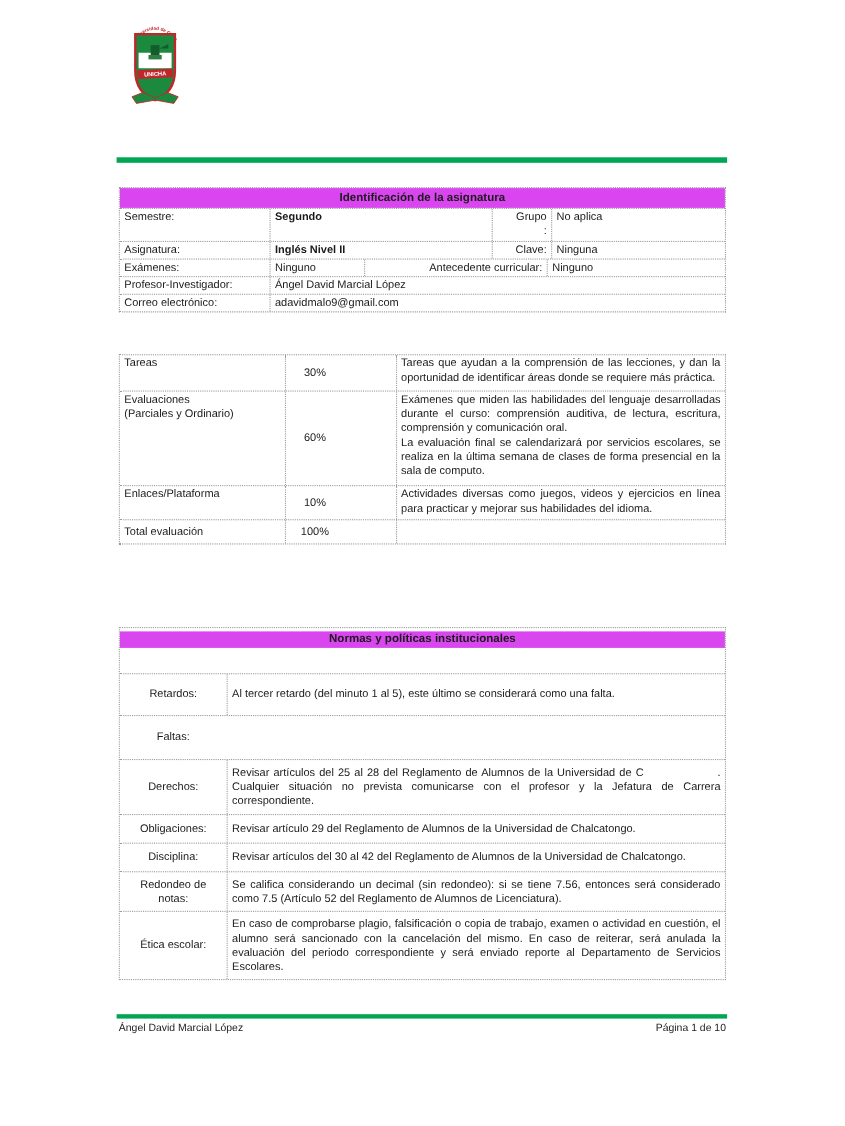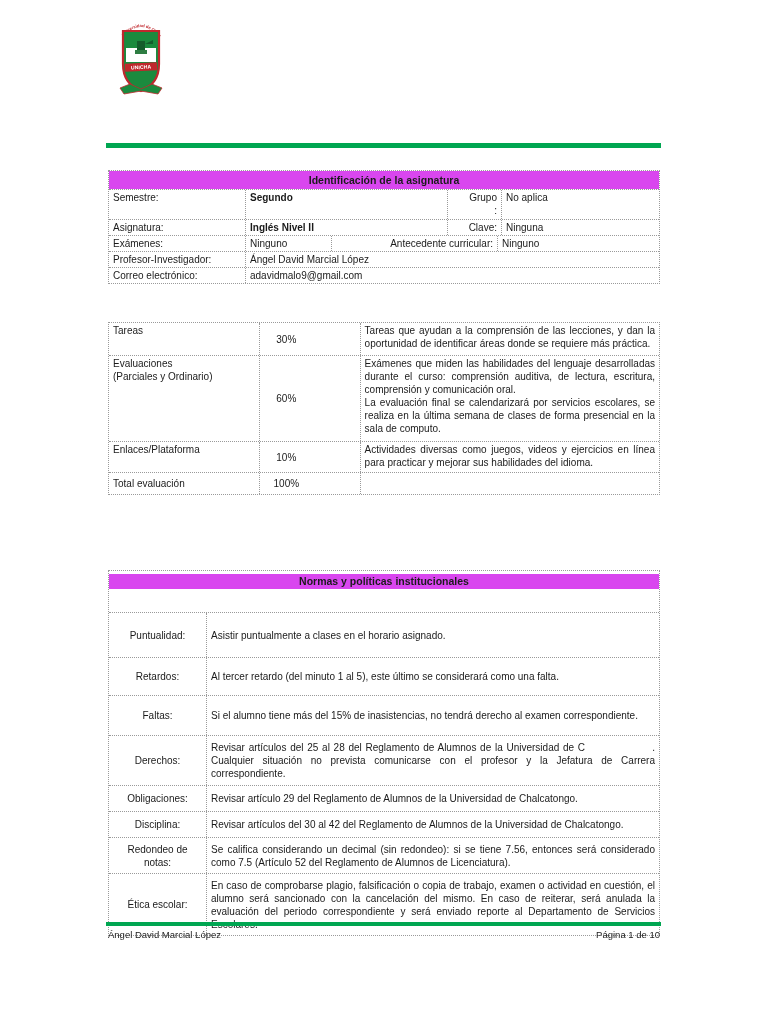--- a/index.html
+++ b/index.html
@@ -156,37 +156,28 @@
       <div class="tcell c-e1 vmid">Total evaluación</div>
       <div class="tcell c-e2 pct">100%</div>
       <div class="tcell c-e3"></div>
     </div>
   </div>
 
   <div class="doc-table t3">
     <div class="trow h">
       <div class="tcell thead">Normas y políticas institucionales</div>
     </div>
-    <div class="trow n-row rn-punt">
-      <div class="tcell c-n1">Puntualidad:</div>
-      <div class="tcell c-n2">
-          <span class="just">Asistir puntualmente a clases en el horario asignado.</span>
-        </div>
-    </div>
     <div class="trow n-row rn-ret">
       <div class="tcell c-n1">Retardos:</div>
       <div class="tcell c-n2">
           <span class="just">Al tercer retardo (del minuto 1 al 5), este último se considerará como una falta.</span>
         </div>
     </div>
     <div class="trow n-row rn-fal">
       <div class="tcell c-n1">Faltas:</div>
-      <div class="tcell c-n2">
-          <span class="just">Si el alumno tiene más del 15% de inasistencias, no tendrá derecho al examen correspondiente.</span>
-        </div>
     </div>
     <div class="trow n-row rn-der">
       <div class="tcell c-n1">Derechos:</div>
       <div class="tcell c-n2">
           <span class="just">Revisar artículos del 25 al 28 del Reglamento de Alumnos de la Universidad de C&nbsp;&nbsp;&nbsp;&nbsp;&nbsp;&nbsp;&nbsp;&nbsp;&nbsp;&nbsp;&nbsp;&nbsp;&nbsp;&nbsp;&nbsp;&nbsp;&nbsp;&nbsp;. Cualquier situación no prevista comunicarse con el profesor y la Jefatura de Carrera correspondiente.</span>
         </div>
     </div>
     <div class="trow n-row rn-obl">
       <div class="tcell c-n1">Obligaciones:</div>
       <div class="tcell c-n2">

